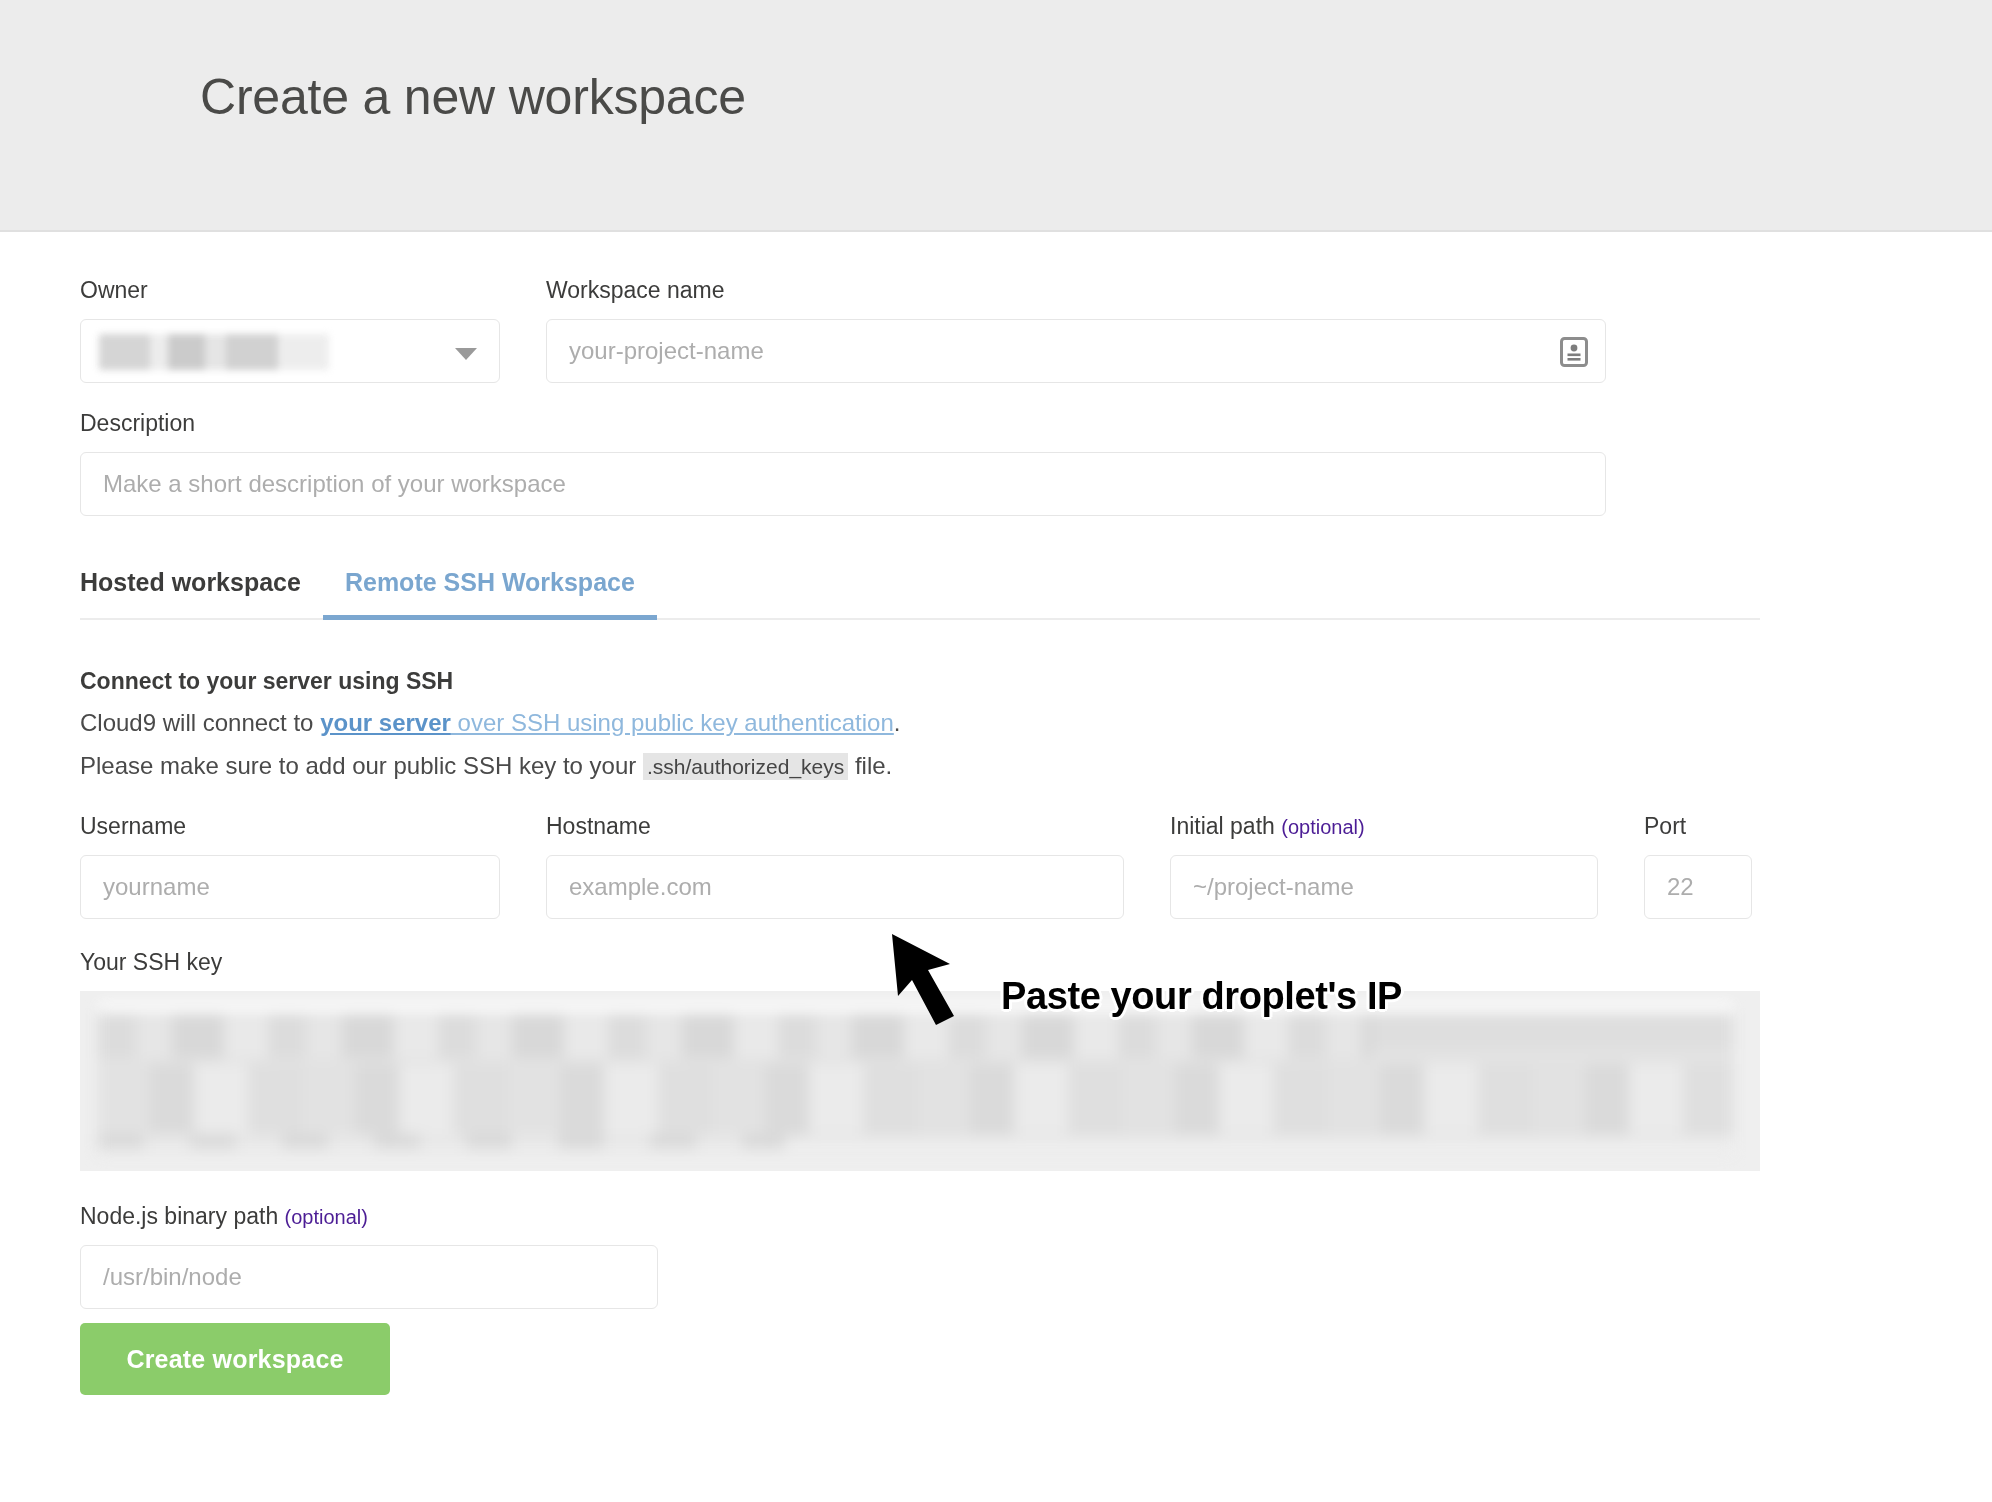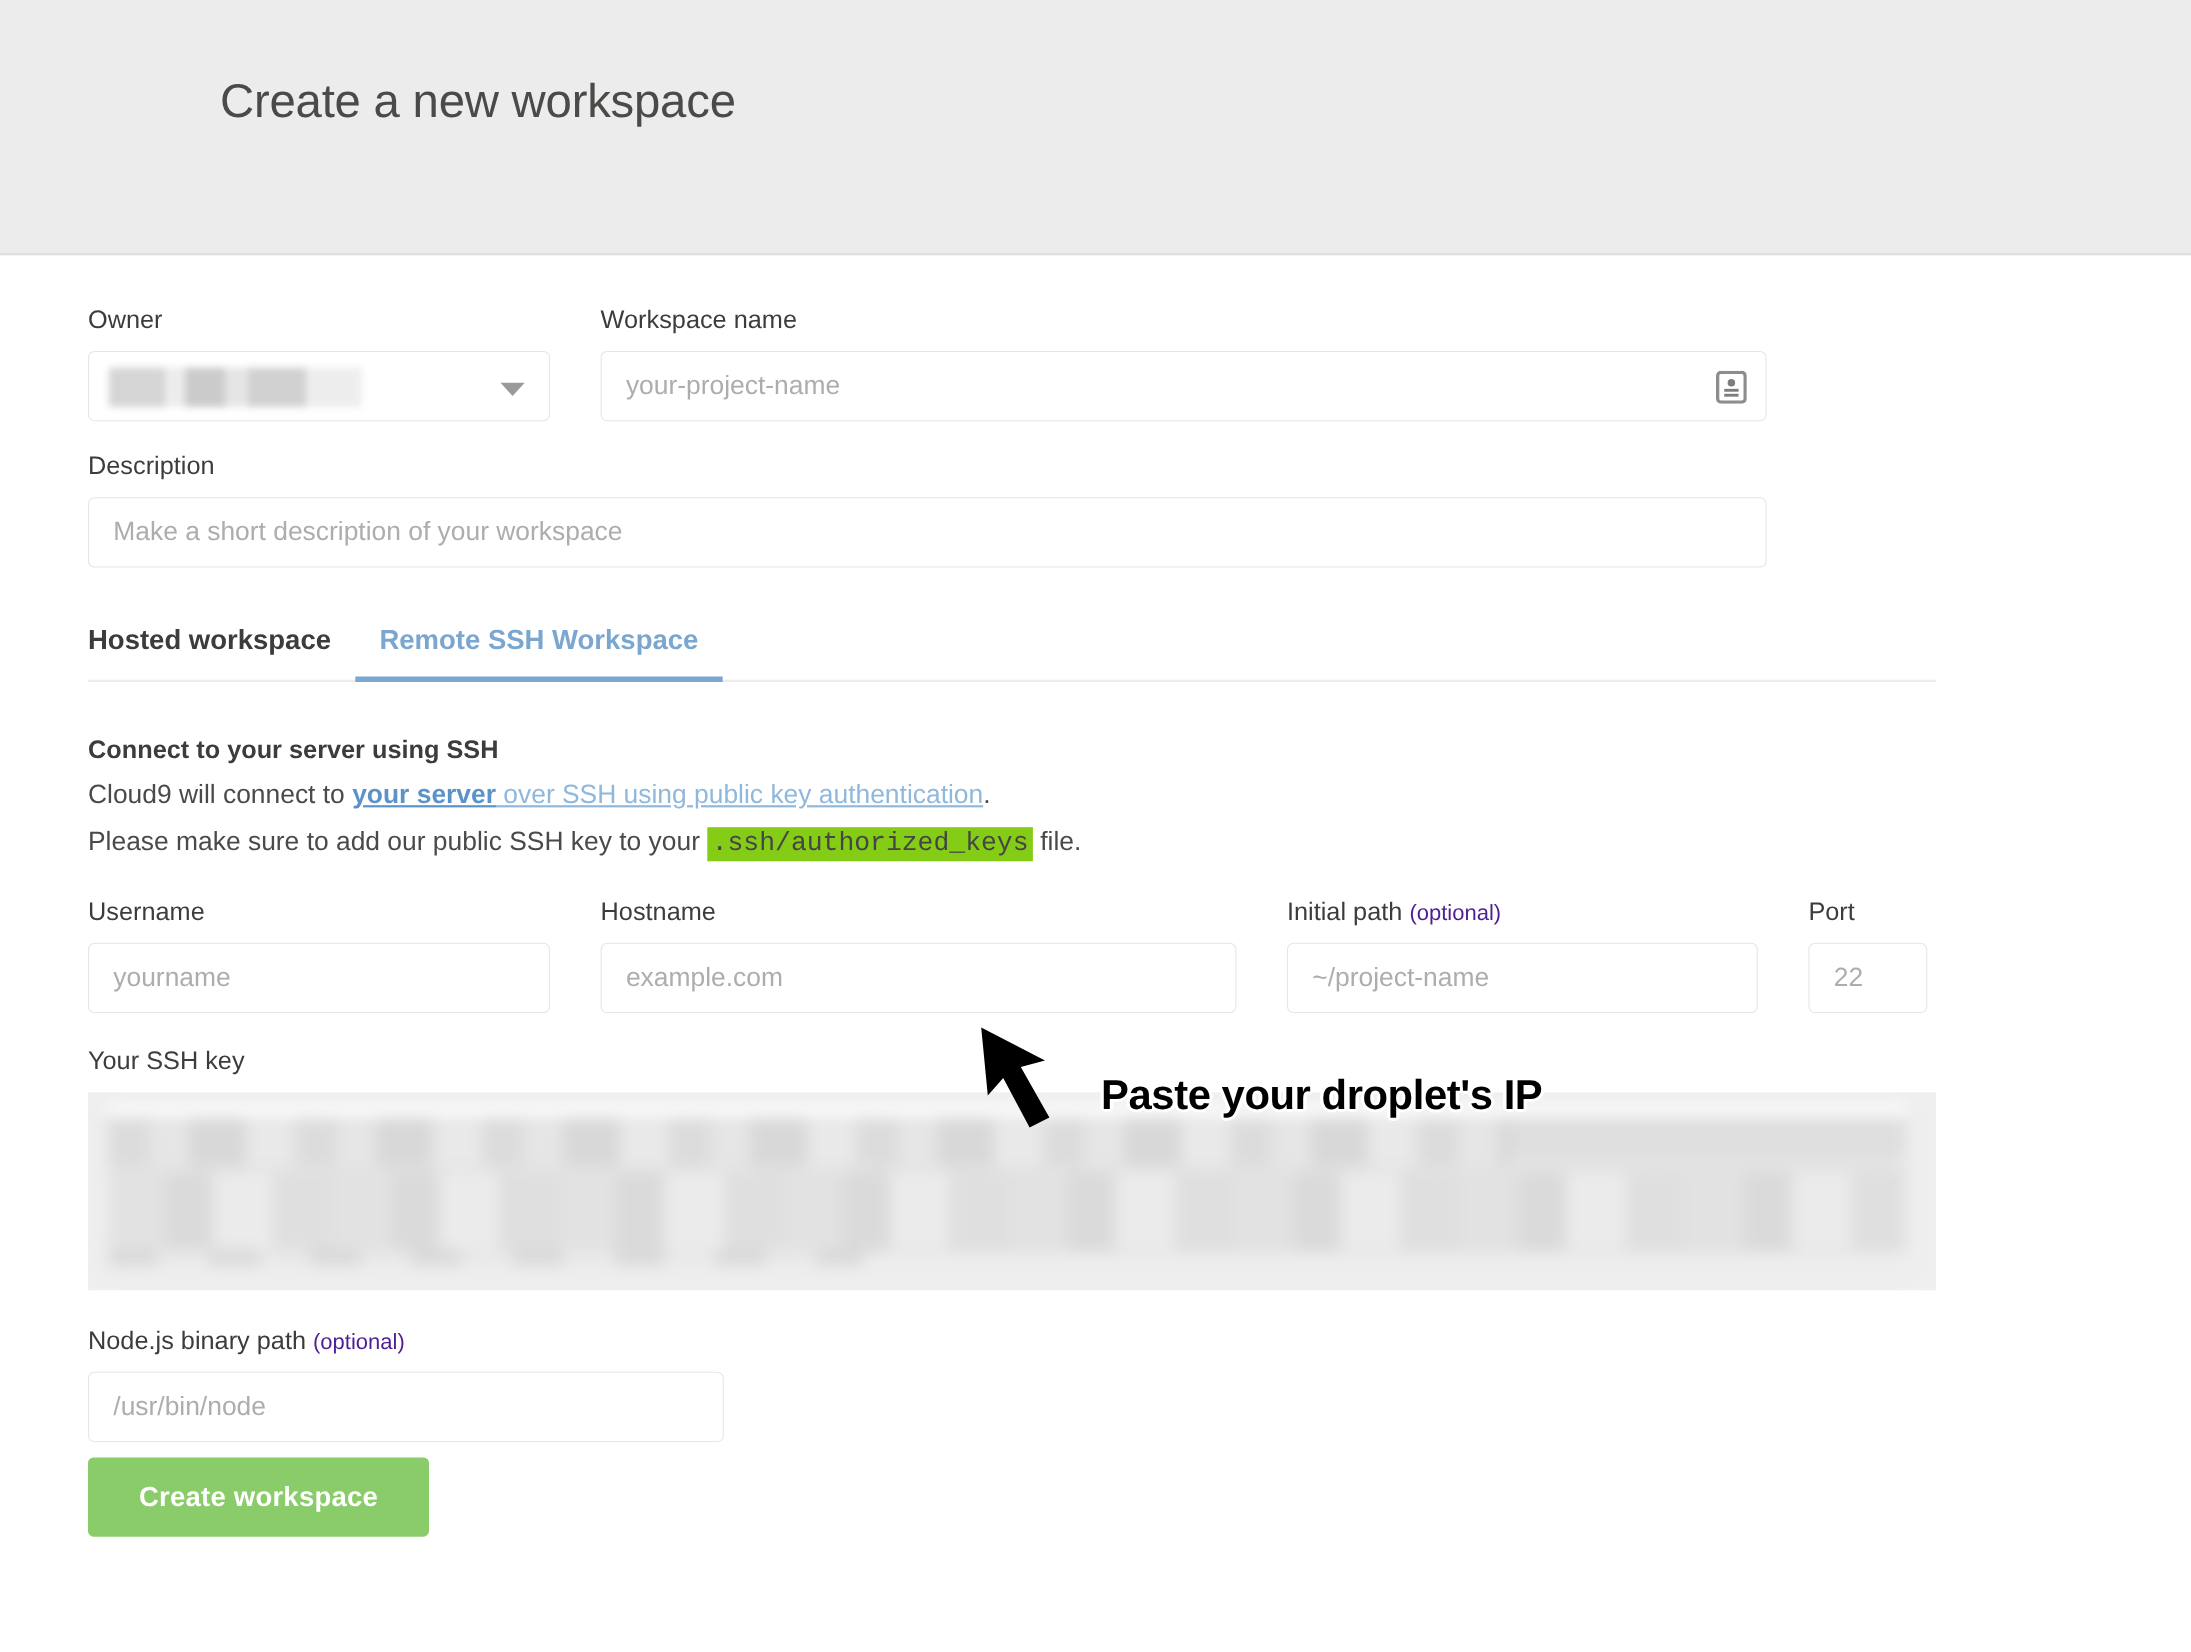--- a/index.html
+++ b/index.html
@@ -17,21 +17,21 @@
     width: 1992px;
     height: 232px;
     background: #ececec;
     border-bottom: 2px solid #e0e0e0;
     position: relative;
   }
   .page-title {
     position: absolute;
     left: 200px;
     top: 68px;
-    font-size: 43px;
+    font-size: 50px;
     font-weight: 400;
     color: #4a4a48;
     letter-spacing: -0.2px;
   }
 
   
   .form-area {
     position: relative;
     width: 1992px;
     padding-left: 80px;
@@ -147,23 +147,23 @@
   .ssh-line {
     margin-top: 13px;
     font-size: 24px;
     color: #4a4a4a;
     line-height: 1.25;
   }
   .ssh-line a { text-decoration: underline; }
   .link-strong { color: #5b93c9; font-weight: 700; }
   .link-soft   { color: #8fb8dd; }
   code.inline {
-    font-family: Liberation Mono, monospace;
-    font-size: 24px;
-    background: #84cc16;
+    font-family: Liberation Sans, sans-serif;
+    font-size: 21px;
+    background: #e5e5e5;
     color: #454545;
     padding: 2px 4px;
   }
 
   
   .conn-row {
     margin-top: 34px;
     display: flex;
     align-items: flex-start;
   }

